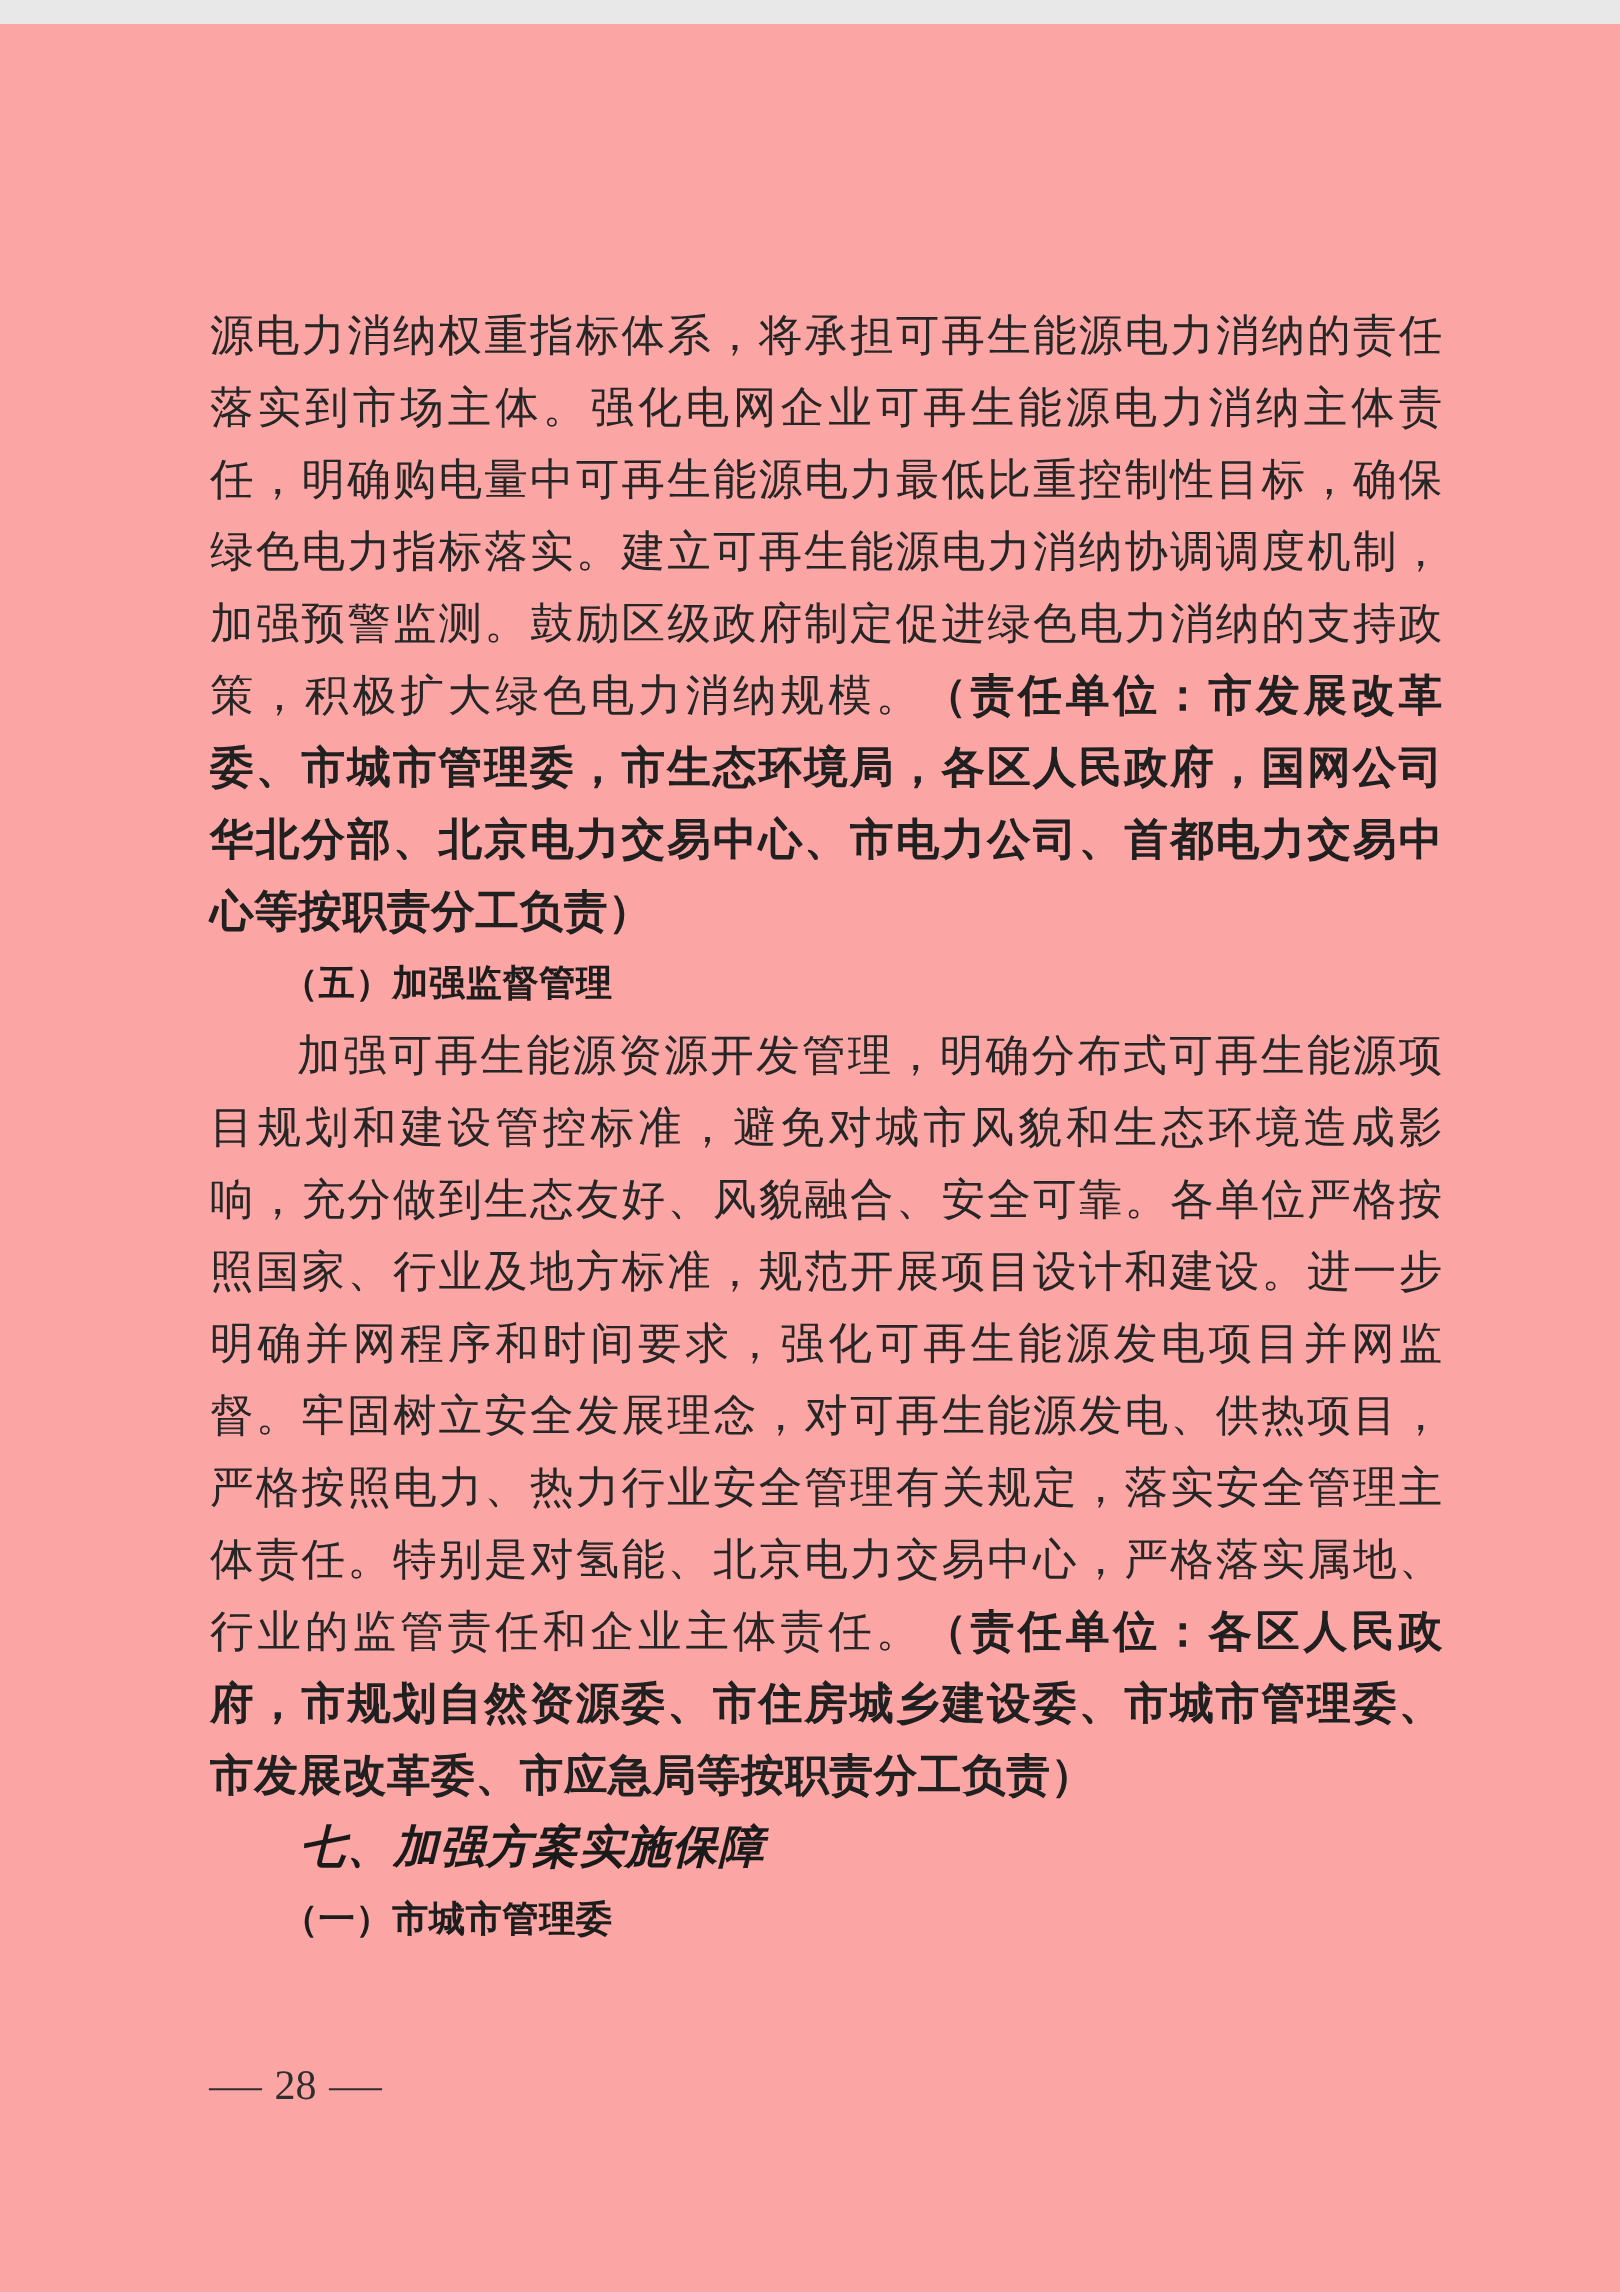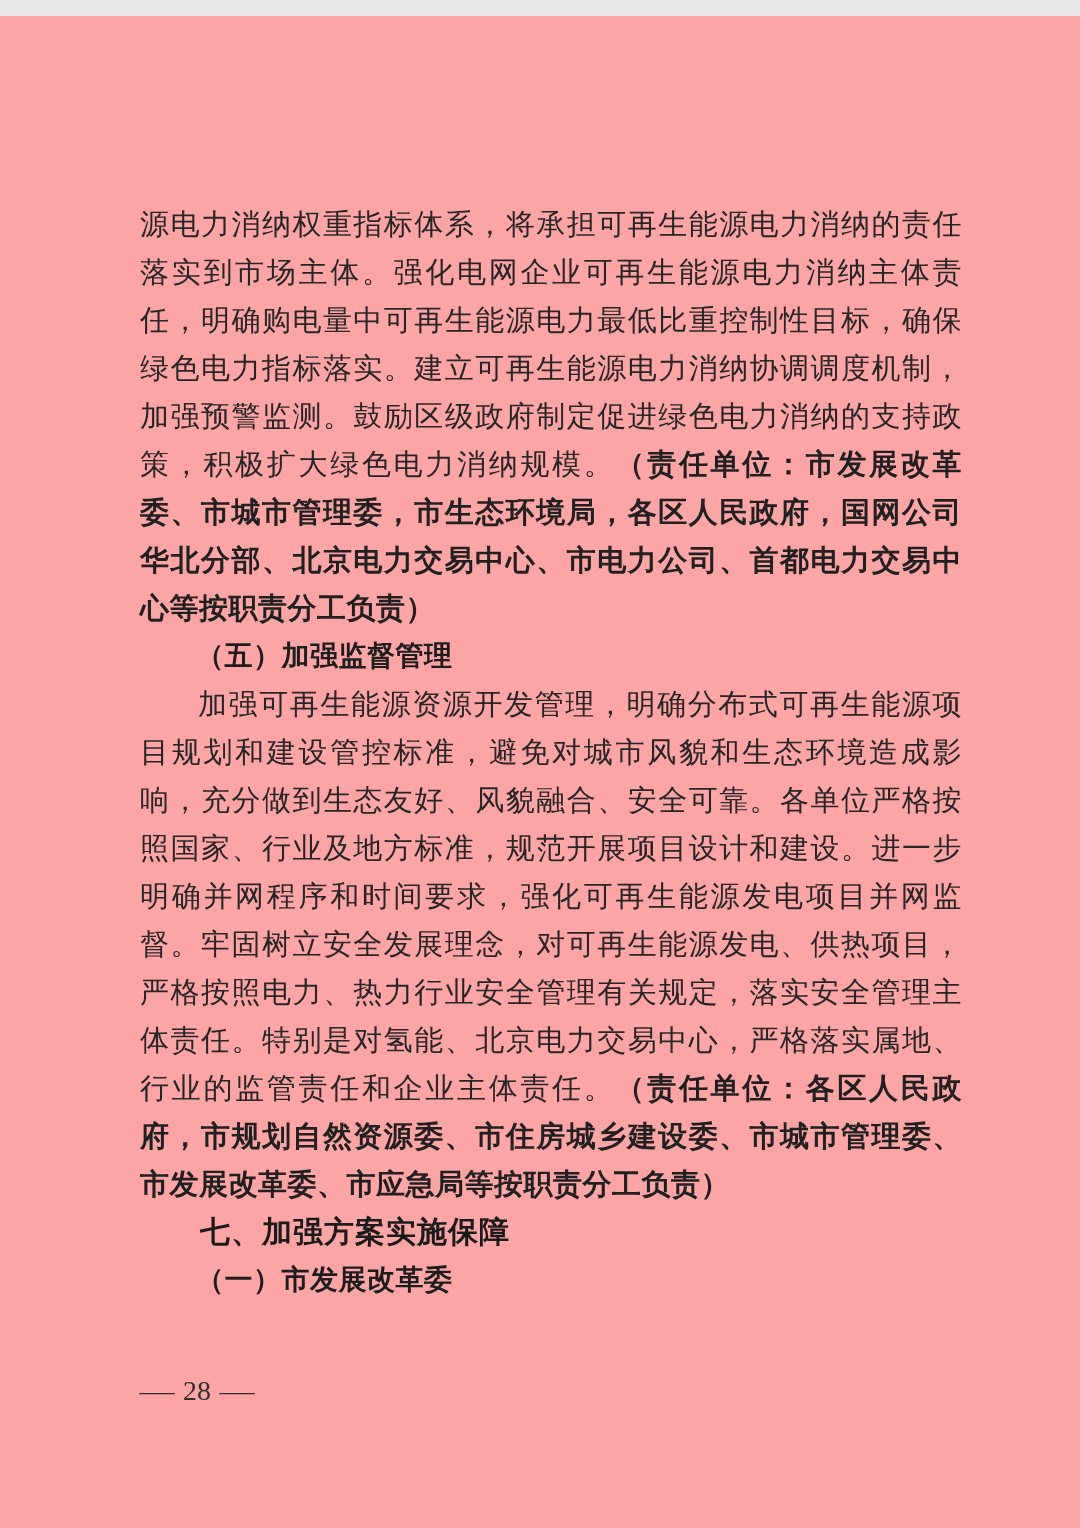--- a/index.html
+++ b/index.html
@@ -35,36 +35,37 @@
     text-indent: 2em;
   }
   
   .resp-unit {
     font-weight: 700;
     color: #202020;
   }
   
   .heading-kai {
     margin: 0;
-    font-size: 28px;
+    font-size: 24px;
     line-height: 48px;
     font-weight: 700;
     text-indent: 2em;
     color: #1d1d1d;
   }
   
   .heading-hei {
     margin: 0;
     font-family: "Liberation Sans", "DejaVu Sans", sans-serif;
     font-size: 30px;
     line-height: 48px;
     font-weight: 700;
     text-indent: 2em;
     letter-spacing: 1px;
     color: #1a1a1a;
+    font-style: italic;
   }
   .page-footer {
     position: absolute;
     left: 143px;
     top: 1358px;
     font-size: 28px;
     line-height: 34px;
     color: #2e2e2e;
     display: flex;
     align-items: center;
@@ -85,21 +86,21 @@
 
     <p class="para"><span>源电力消纳权重指标体系，将承担可再生能源电力消纳的责任落实到市场主体。强化电网企业可再生能源电力消纳主体责任，明确购电量中可再生能源电力最低比重控制性目标，确保绿色电力指标落实。建立可再生能源电力消纳协调调度机制，加强预警监测。鼓励区级政府制定促进绿色电力消纳的支持政策，积极扩大绿色电力消纳规模。</span><span class="resp-unit">（责任单位：市发展改革委、市城市管理委，市生态环境局，各区人民政府，国网公司华北分部、北京电力交易中心、市电力公司、首都电力交易中心等按职责分工负责）</span></p>
 
     <h3 class="heading-kai">（五）加强监督管理</h3>
 
     <p class="para indent"><span>加强可再生能源资源开发管理，明确分布式可再生能源项目规划和建设管控标准，避免对城市风貌和生态环境造成影响，充分做到生态友好、风貌融合、安全可靠。各单位严格按照国家、行业及地方标准，规范开展项目设计和建设。进一步明确并网程序和时间要求，强化可再生能源发电项目并网监督。牢固树立安全发展理念，对可再生能源发电、供热项目，严格按照电力、热力行业安全管理有关规定，落实安全管理主体责任。特别是对氢能、北京电力交易中心，严格落实属地、行业的监管责任和企业主体责任。</span><span class="resp-unit">（责任单位：各区人民政府，市规划自然资源委、市住房城乡建设委、市城市管理委、市发展改革委、市应急局等按职责分工负责）</span></p>
 
     <h2 class="heading-hei">七、加强方案实施保障</h2>
 
 
-    <h3 class="heading-kai">（一）市发展改革委</h3>
+    <h3 class="heading-kai">（一）市城市管理委</h3>
 
   </div>
 
   <div class="page-footer">
     <span class="dash">—</span>
     <span class="num">28</span>
     <span class="dash">—</span>
   </div>
 
 </div>

